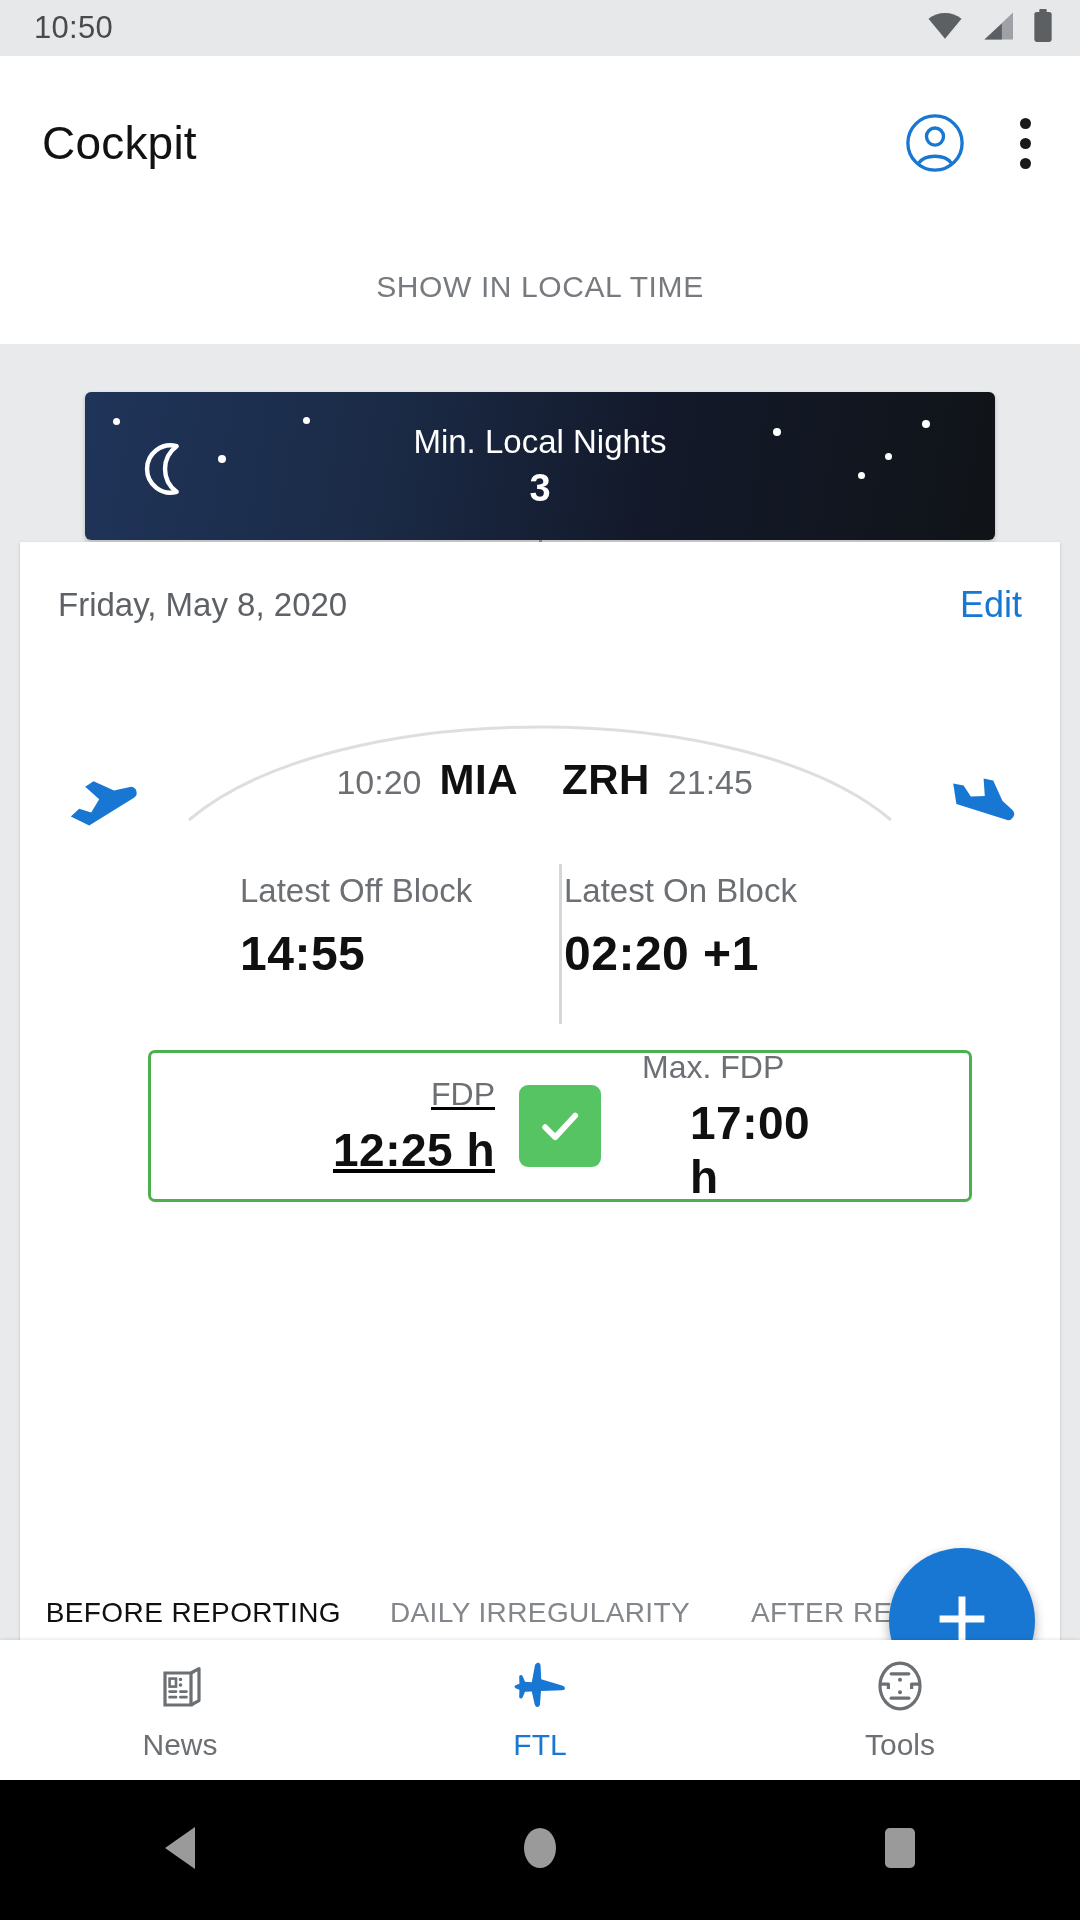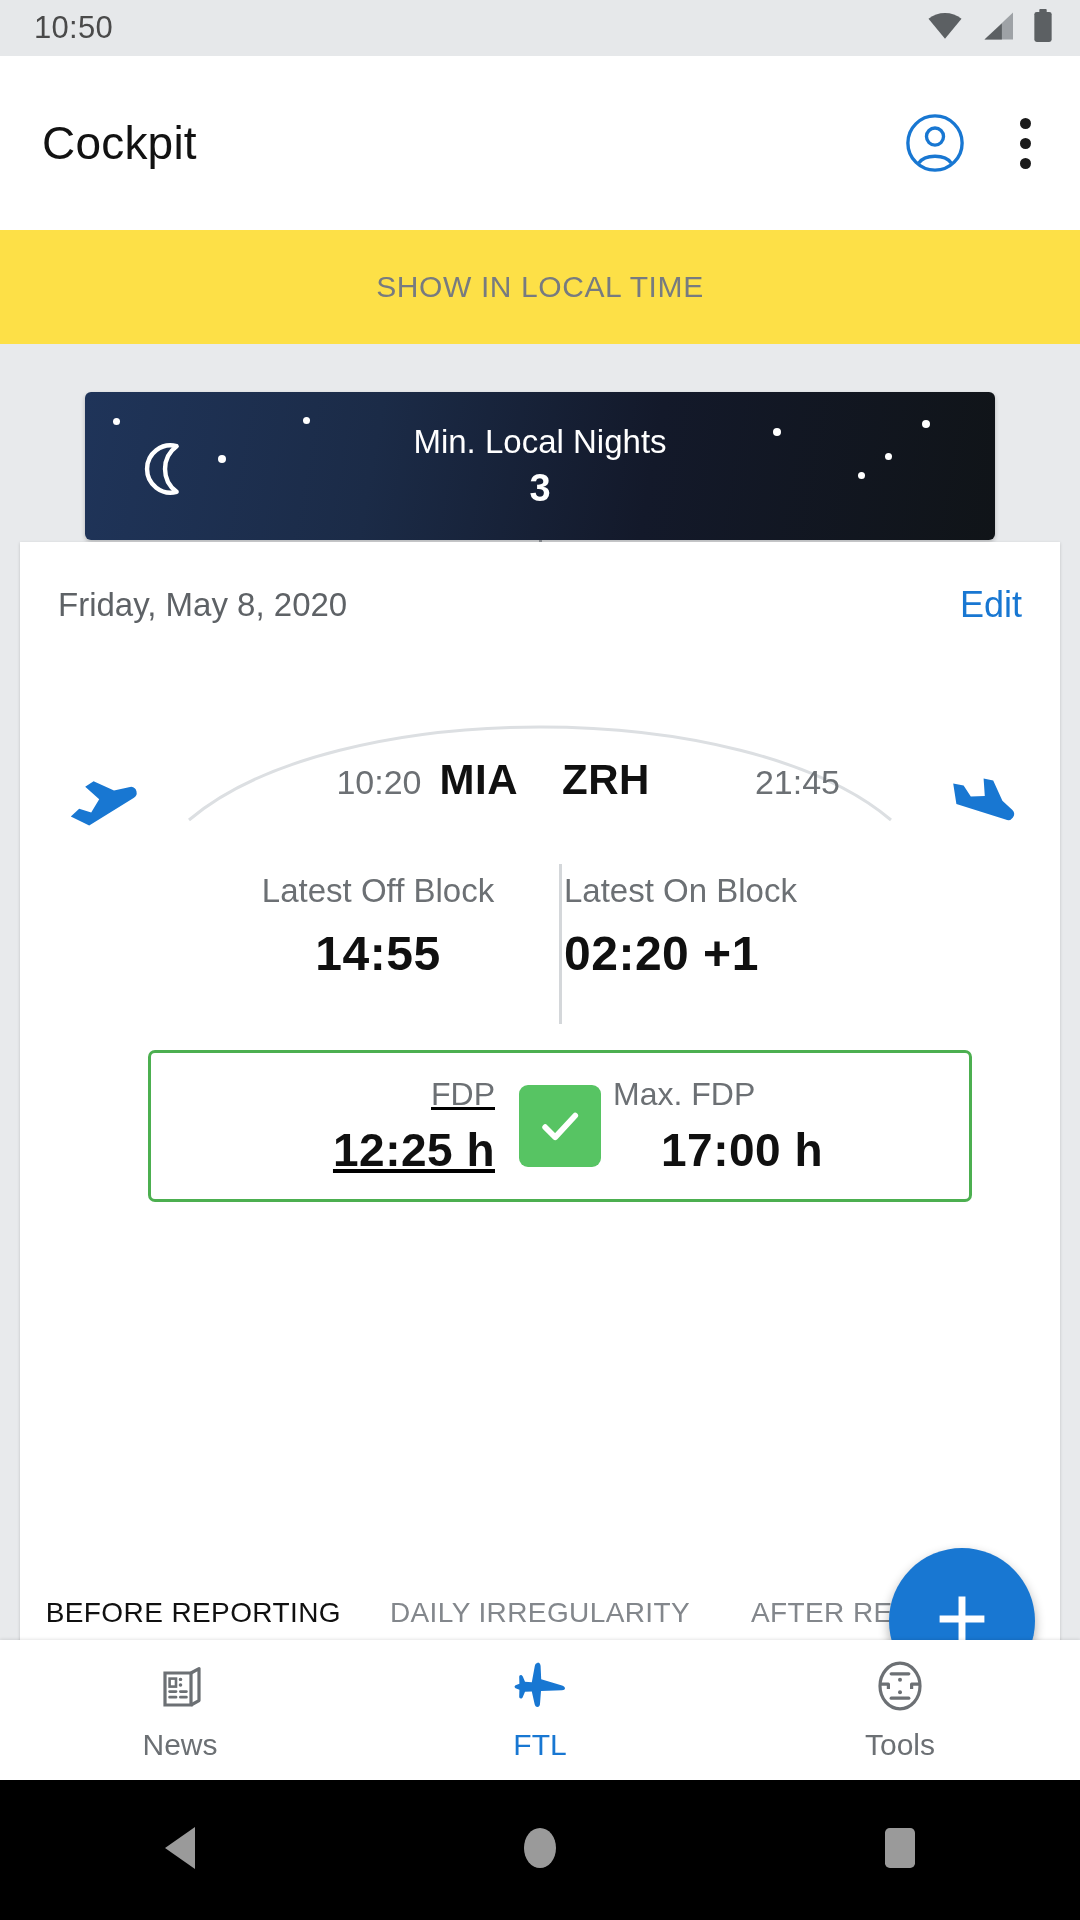--- a/index.html
+++ b/index.html
@@ -28,21 +28,21 @@
   .app-title { font-size:46px; color:#121212; letter-spacing:.2px; }
   .appbar-actions { margin-left:auto; display:flex; align-items:center; gap:34px; }
   .account-icon { width:62px; height:62px; display:block; }
   .overflow-dots { width:50px; height:62px; display:flex; flex-direction:column;
                    align-items:center; justify-content:center; gap:9px; }
   .overflow-dots i { width:11px; height:11px; border-radius:50%; background:#1a1a1a; display:block; }
 
   
   .toptabs {
     position:absolute; top:230px; left:0; width:1080px; height:114px;
-    background:#fde047; display:flex;
+    background:#ffffff; display:flex;
   }
   .toptab { flex:1; display:flex; align-items:center; justify-content:center;
             font-size:30px; letter-spacing:.6px; color:#777b80; position:relative; }
   .toptab.active { color:#111111; }
   .toptab.active::after {
     content:""; position:absolute; left:0; bottom:0; width:100%; height:7px; background:#1877d2;
   }
 
   
   .body {
@@ -82,43 +82,43 @@
   .route { position:absolute; top:140px; left:0; width:100%; height:200px; }
   .route .arc { position:absolute; top:22px; left:165px; width:710px; height:120px; }
   .icon-takeoff { position:absolute; left:46px; top:92px; }
   .icon-landing { position:absolute; right:40px; top:94px; }
   .route-mid {
     position:absolute; top:74px; left:0; width:100%;
     display:flex; align-items:baseline; justify-content:center;
   }
   .rt-col { width:300px; display:flex; align-items:baseline; }
   .rt-left  { justify-content:flex-end; padding-right:22px; gap:18px; }
-  .rt-right { justify-content:space-between; padding-left:22px; gap:18px; }
+  .rt-right { justify-content:flex-start; padding-left:22px; gap:18px; }
   .rt-time { font-size:34px; color:#6c7074; }
   .rt-code { font-size:42px; color:#101010; font-weight:bold; letter-spacing:.5px; }
 
   
   .block-row { position:absolute; top:330px; left:0; width:100%;
                display:flex; justify-content:center; }
   .block-col { width:300px; display:flex; flex-direction:column; gap:16px; }
-  .bc-left  { align-items:center;   padding-right:24px; }
+  .bc-left  { align-items:flex-start;   padding-right:24px; }
   .bc-right { align-items:flex-start; padding-left:24px; }
   .block-label { font-size:33px; color:#6c7074; }
   .block-value { font-size:48px; color:#101010; font-weight:bold; letter-spacing:.5px; }
   .block-divider { position:absolute; top:322px; left:539px; width:3px; height:160px; background:#d4d7da; }
 
   
   .fdp-box {
     position:absolute; top:508px; left:128px; width:824px; height:152px;
     border:3px solid #4caf50; border-radius:7px;
     display:flex; align-items:center; justify-content:center;
   }
   .metric-col { width:250px; display:flex; flex-direction:column; gap:10px; }
   .mc-left  { align-items:flex-end;   padding-right:24px;text-decoration:underline; }
-  .mc-right { align-items:flex-start; padding-left:12px; }
+  .mc-right { align-items:flex-start; padding-left:41px; }
   .metric-label { font-size:32px; color:#6c7074; }
   .metric-value { font-size:46px; color:#101010; font-weight:bold; letter-spacing:.5px;margin-left:48px; }
   .check-badge {
     width:82px; height:82px; border-radius:9px; background:#57c濃;
     background:#57c463; flex:0 0 auto;
     display:flex; align-items:center; justify-content:center;
   }
 
   
   .innertabs { position:absolute; bottom:0; left:0; width:100%; height:148px; display:flex; }

